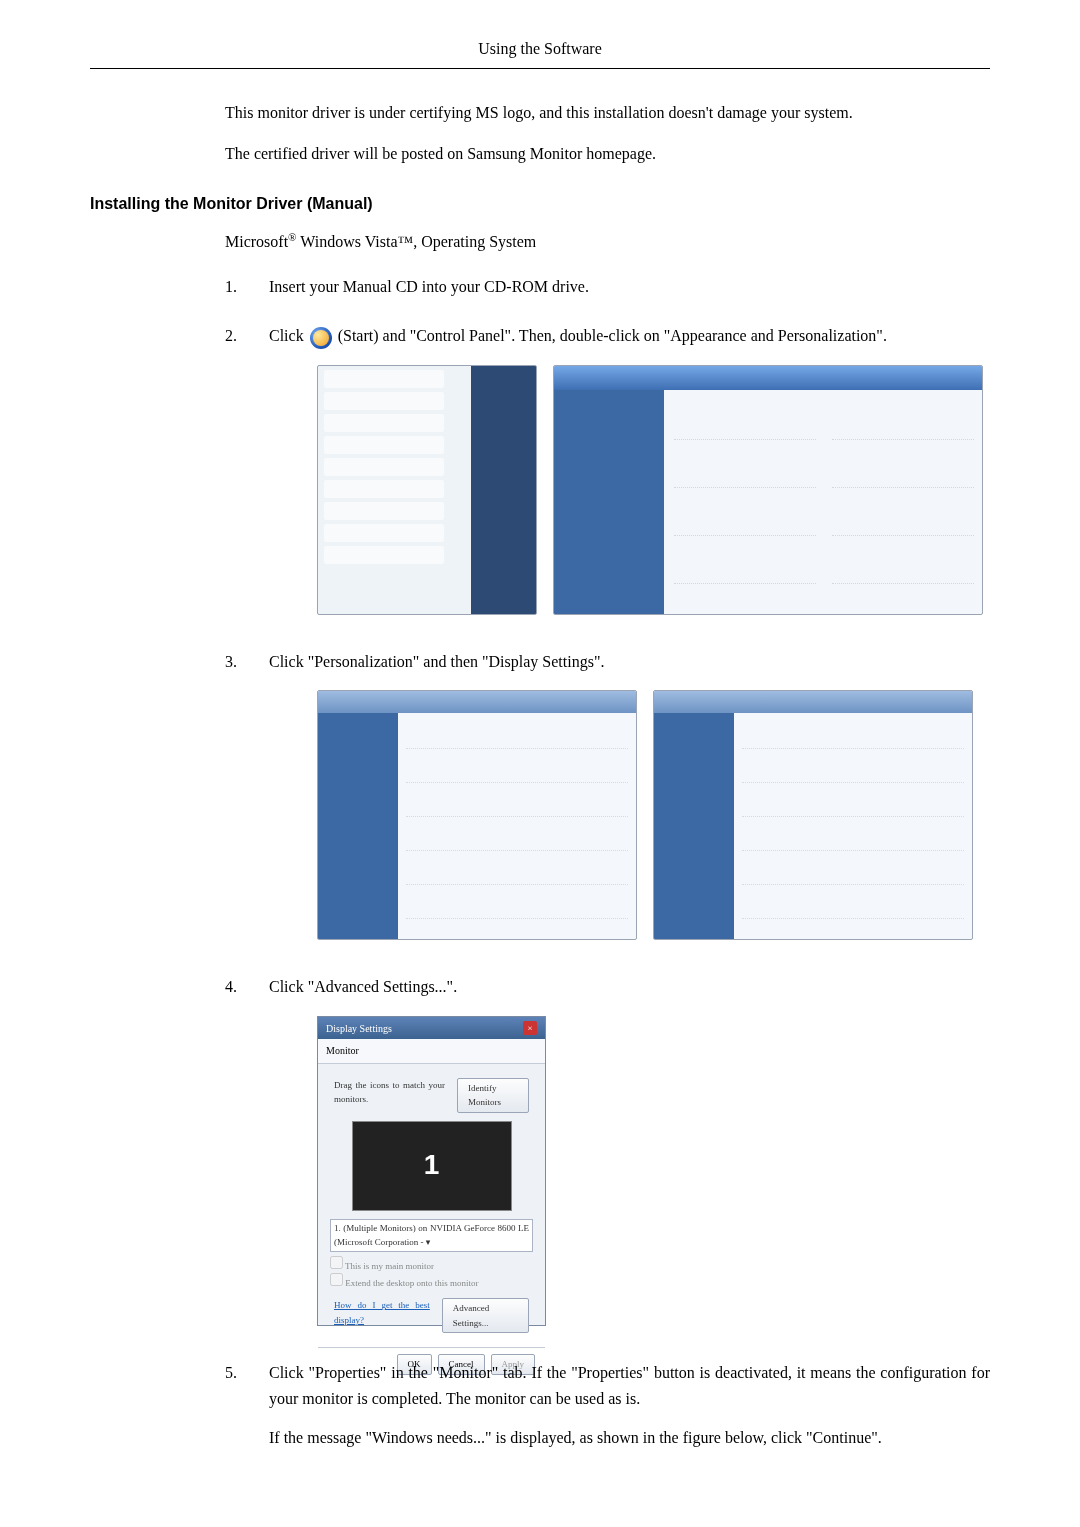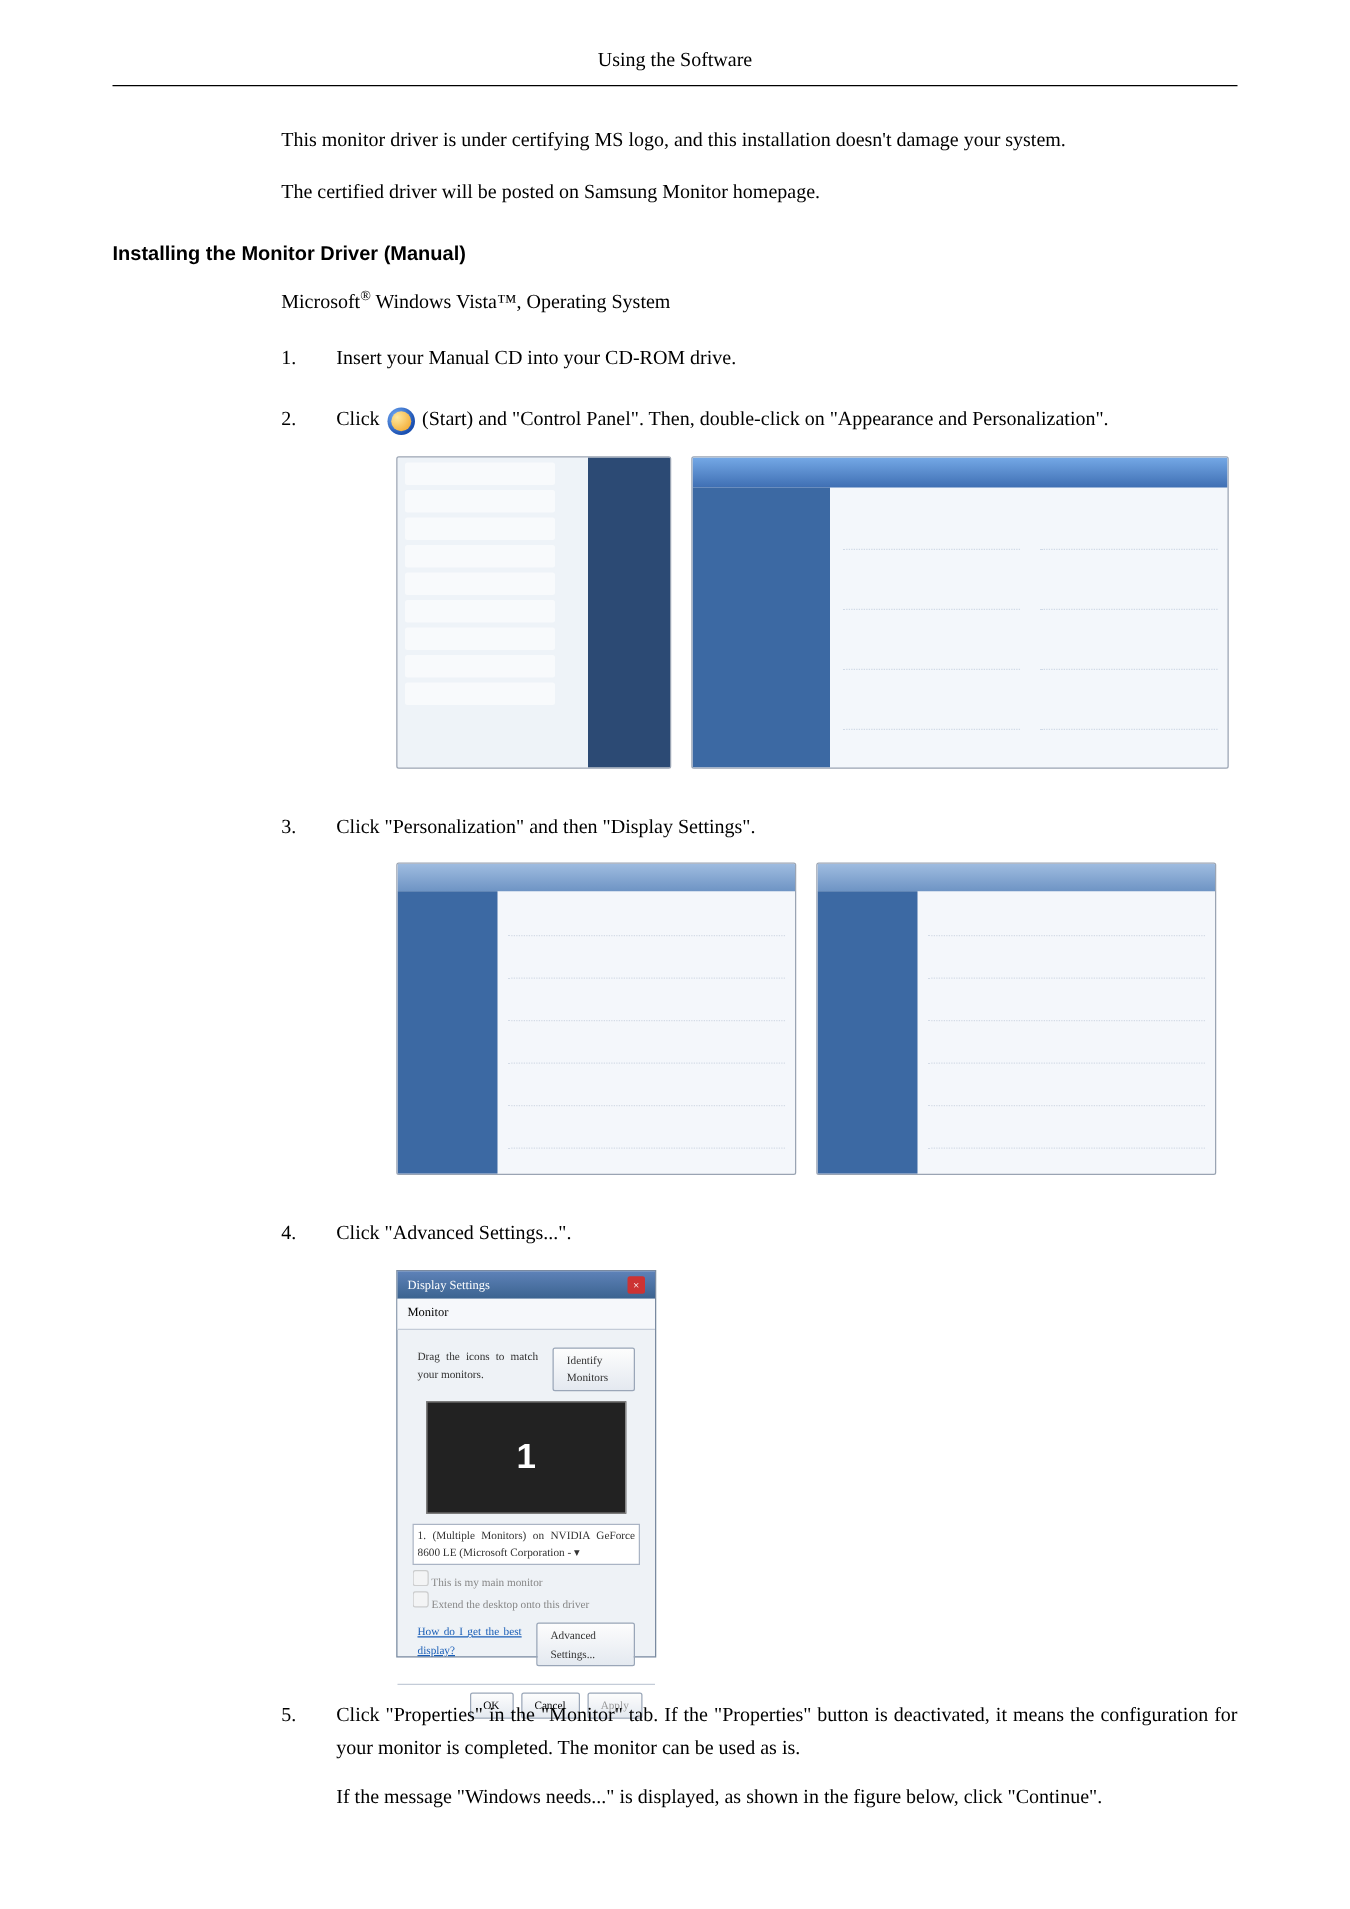--- a/index.html
+++ b/index.html
@@ -119,21 +119,21 @@
     .ctrl-panel .hdr { height: 24px; background: linear-gradient(#74a8e6,#3f6fb3); }
     .ctrl-panel .side { position:absolute; left:0; top:24px; bottom:0; width:110px; background:#3c69a3; }
     .ctrl-panel .grid { position:absolute; left:120px; top:34px; right:8px; display:grid; grid-template-columns:1fr 1fr; gap:8px 16px; }
     .ctrl-panel .cell { height: 40px; border-bottom: 1px dotted #cfd9e6; }
     .perso-wide { width: 320px; height: 250px; background:#f4f7fb; }
     .perso-wide .hdr { height: 22px; background: linear-gradient(#9fbce0,#6e94c4); }
     .perso-wide .side { position:absolute; left:0; top:22px; bottom:0; width:80px; background:#3c69a3; }
     .perso-wide .items { position:absolute; left:88px; top:30px; right:8px; }
     .perso-wide .item { height:28px; margin-bottom:6px; border-bottom:1px dotted #d3dbe6; }
     .display-settings {
-      width: 208px; height: 310px;
+      width: 229px; height: 310px;
       background: #eef2f6;
       border: 1px solid #7a8aa0;
       display: flex;
       flex-direction: column;
       padding: 0;
     }
     .ds-title { height:22px; background: linear-gradient(#5e82b8,#3b638f); color:#fff; font-size:10px; padding:4px 8px; display:flex; justify-content:space-between; }
     .ds-close { width:14px; height:14px; background:#c33; border-radius:2px; font-size:9px; text-align:center; color:#fff; line-height:14px; }
     .ds-tab { font-size:10px; padding:4px 8px; border-bottom:1px solid #c4ccd8; background:#f6f8fb; }
     .ds-body { padding:8px 12px; font-size:9px; color:#333; flex:1; }
@@ -256,21 +256,21 @@
             <div class="ds-row">
               <span>Drag the icons to match your monitors.</span>
               <span class="ds-btn">Identify Monitors</span>
             </div>
             <div class="ds-monitor-box">
               <span class="num">1</span>
             </div>
             <div class="ds-sel" style="margin:4px 0;">1. (Multiple Monitors) on NVIDIA GeForce 8600 LE (Microsoft Corporation - ▾</div>
             <div style="font-size:9px; color:#888;">
               <div><input type="checkbox" disabled="" style=""> <span>This is my main monitor</span></div>
-              <div><input type="checkbox" disabled="" style=""> <span>Extend the desktop onto this driver</span></div>
+              <div><input type="checkbox" disabled="" style=""> <span>Extend the desktop onto this monitor</span></div>
             </div>
             <div class="ds-row" style="margin-top:8px;">
               <span class="ds-link">How do I get the best display?</span>
               <span class="ds-btn">Advanced Settings...</span>
             </div>
           </div>
           <div class="ds-btns">
             <span class="ds-btn">OK</span>
             <span class="ds-btn">Cancel</span>
             <span class="ds-btn" style="color:#999">Apply</span>

